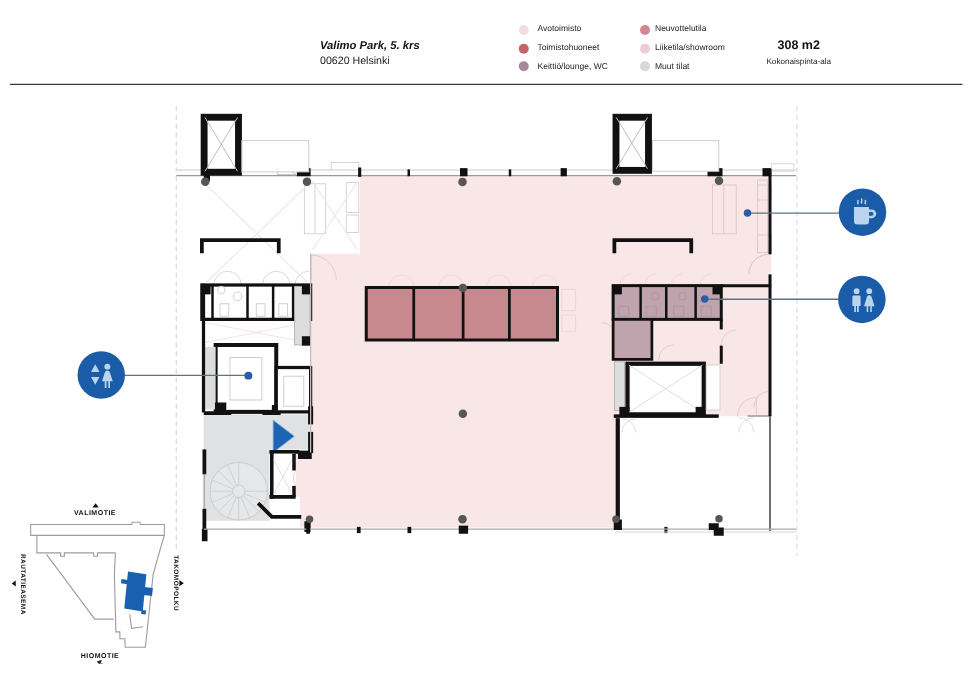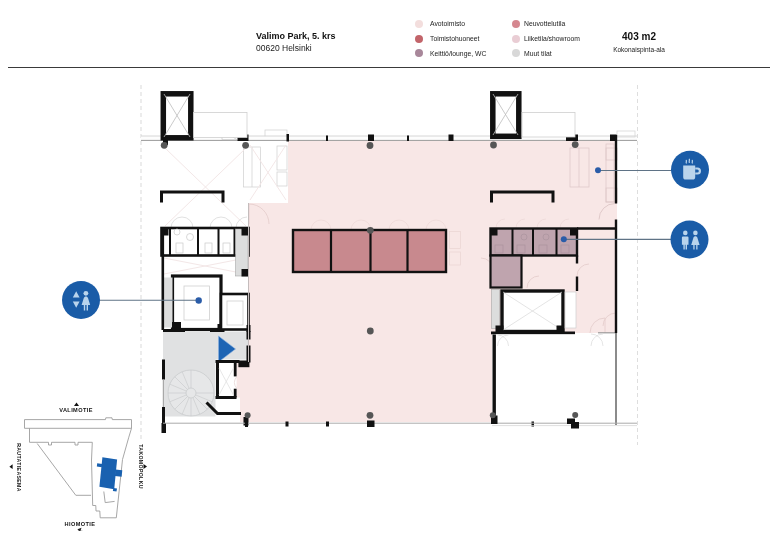--- a/index.html
+++ b/index.html
@@ -4,25 +4,25 @@
 <style>
   html,body{margin:0;padding:0;background:#fff;}
   #page{position:relative;width:778px;height:547px;background:#fff;overflow:hidden;
         font-family:"Liberation Sans", sans-serif;}
   .abs{position:absolute;}
 </style>
 </head>
 <body>
 <div id="page">
 
-  <div class="abs" style="left:256px;top:31px;font-size:9px;font-weight:bold;color:#111;">Valimo Park, 5. krs</div>
+  <div class="abs" style="left:256px;top:31px;font-size:9px;font-weight:bold;color:#111;font-style:italic;">Valimo Park, 5. krs</div>
 
   <div class="abs" style="left:256px;top:43px;font-size:8.5px;color:#222;">00620 Helsinki</div>
 
-  <div class="abs" style="left:589px;top:31px;width:100px;text-align:center;font-size:10px;font-weight:bold;color:#111;">403 m2</div>
+  <div class="abs" style="left:589px;top:31px;width:100px;text-align:center;font-size:10px;font-weight:bold;color:#111;">308 m2</div>
 
   <div class="abs" style="left:589px;top:46px;width:100px;text-align:center;font-size:6.5px;color:#222;">Kokonaispinta-ala</div>
 
   <div class="abs" style="left:415px;top:19.8px;width:8px;height:8px;border-radius:50%;background:#f3dedd;"></div>
   <div class="abs" style="left:430px;top:20.2px;font-size:6.8px;color:#222;">Avotoimisto</div>
   <div class="abs" style="left:415px;top:34.5px;width:8px;height:8px;border-radius:50%;background:#c2646a;"></div>
   <div class="abs" style="left:430px;top:34.9px;font-size:6.8px;color:#222;">Toimistohuoneet</div>
   <div class="abs" style="left:415px;top:49.2px;width:8px;height:8px;border-radius:50%;background:#a8879a;"></div>
   <div class="abs" style="left:430px;top:49.6px;font-size:6.8px;color:#222;">Keittiö/lounge, WC</div>
 

